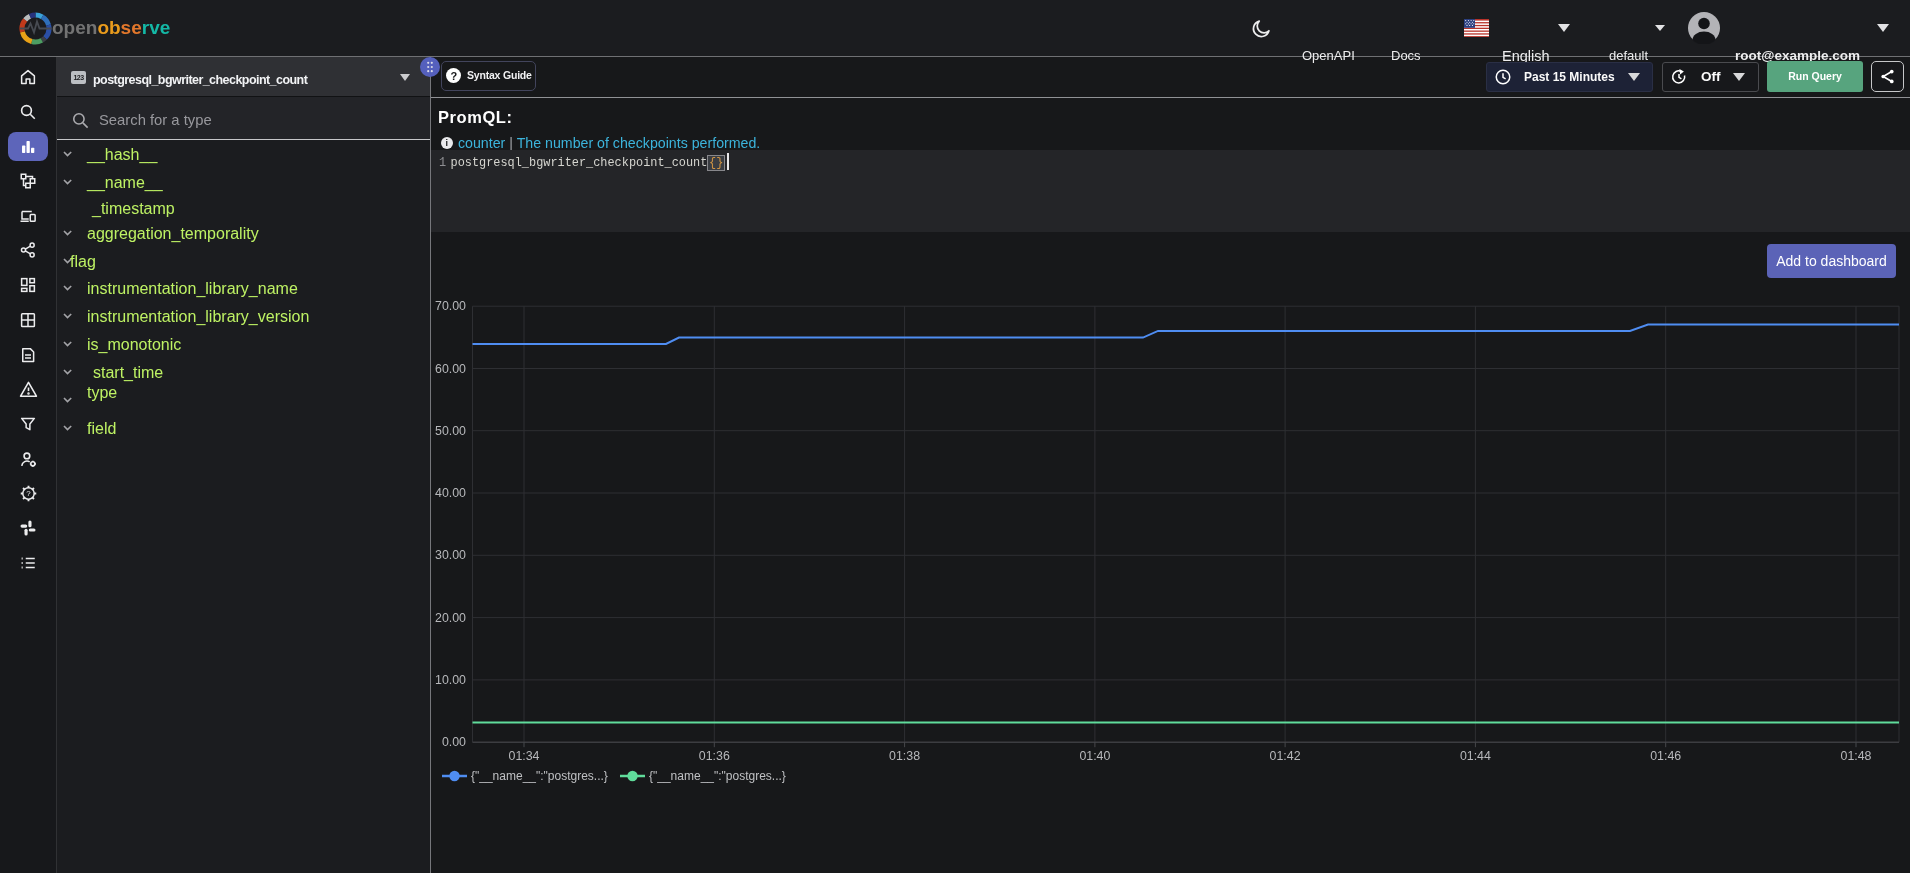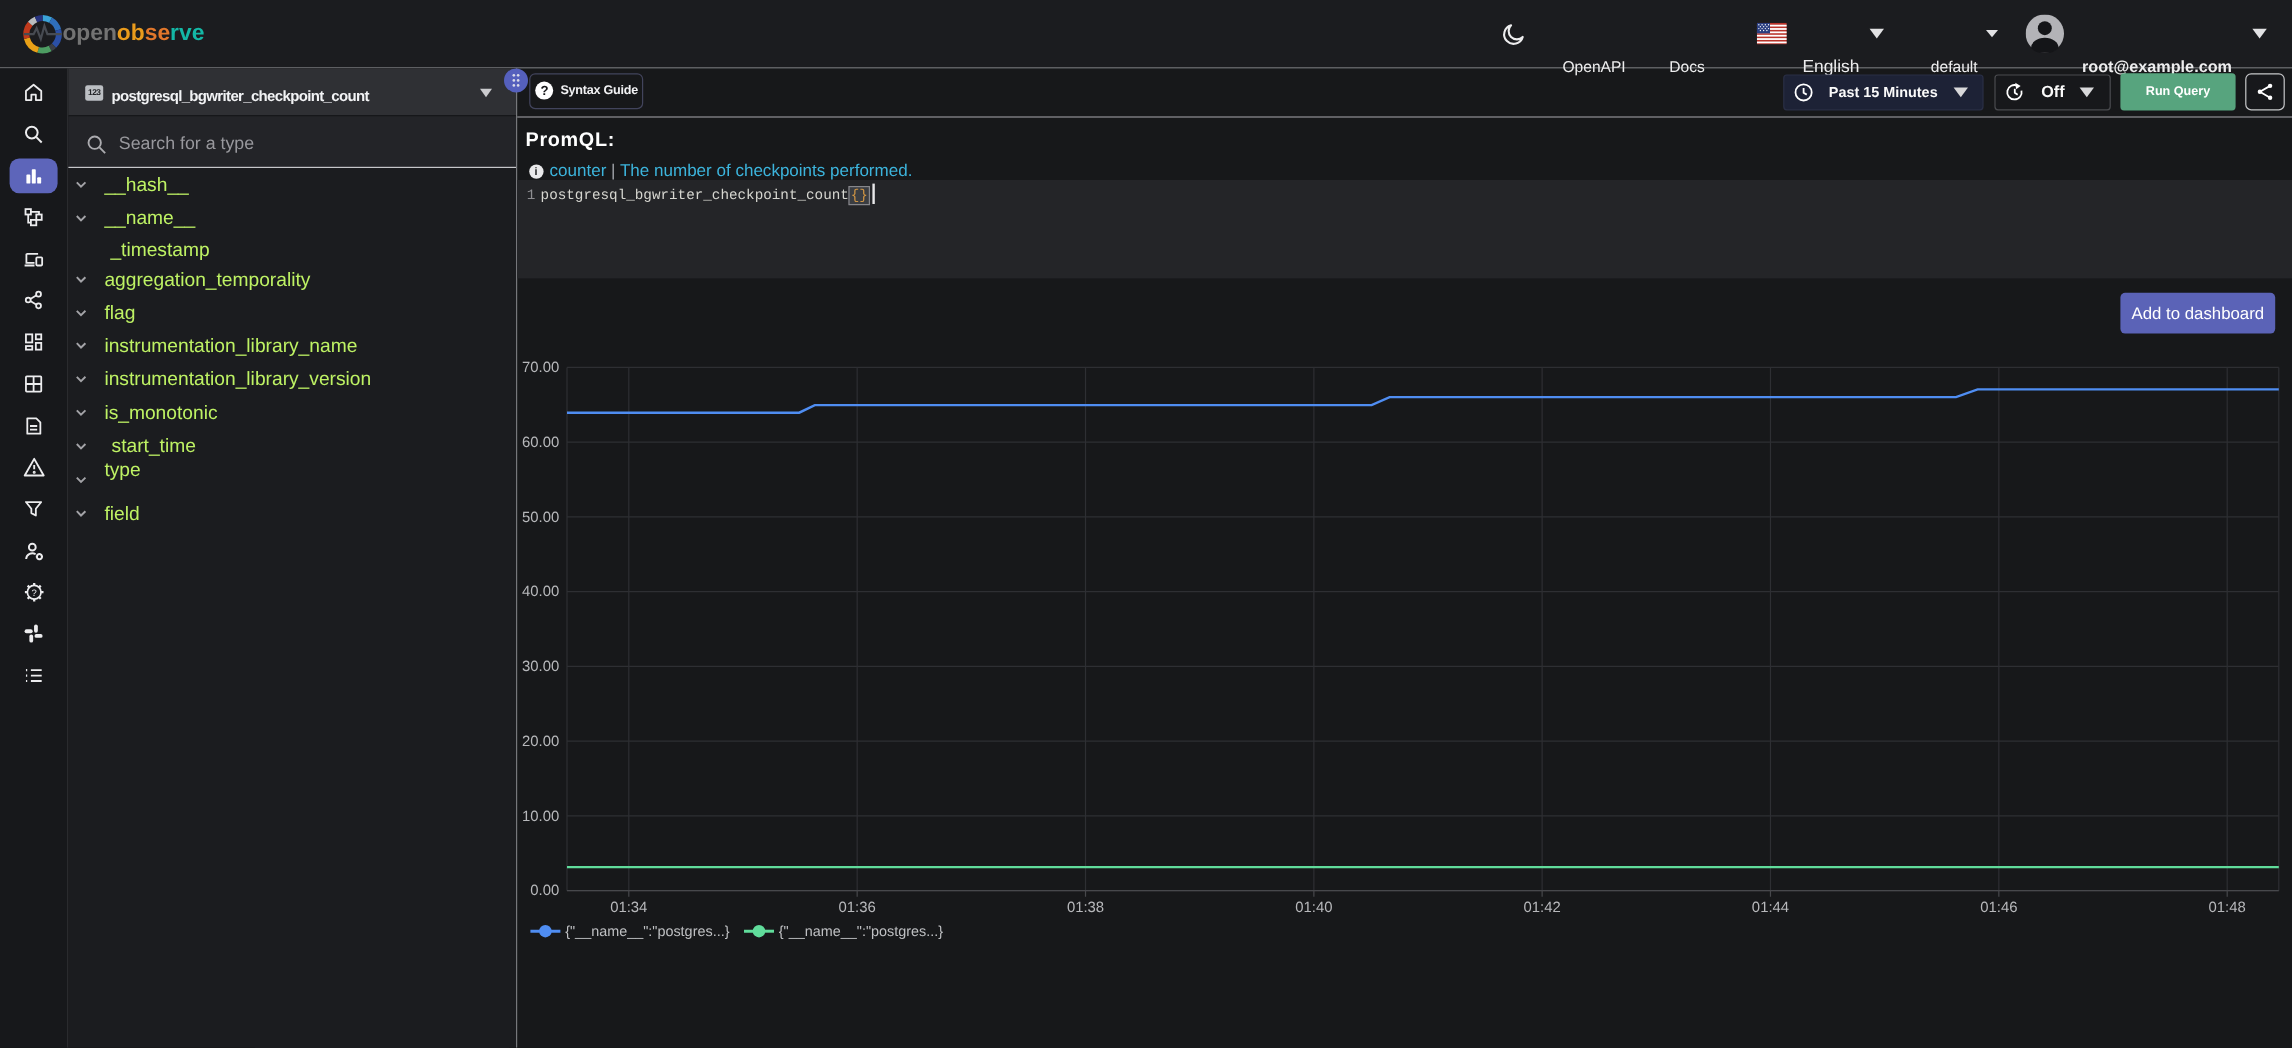--- a/index.html
+++ b/index.html
@@ -243,21 +243,21 @@
     </svg>
     <span class="fieldrow" style="left:77px;top:174px">__name__</span>
   <span class="fieldrow" style="left:82px;top:200px">_timestamp</span>
   <svg class="chev" style="left:62px;top:227px">
       <path d="M2 4 l3.5 3.6 L9.2 4" stroke="#a3a3a7" stroke-width="1.6" fill="none"></path>
     </svg>
     <span class="fieldrow" style="left:77px;top:225px">aggregation_temporality</span>
   <svg class="chev" style="left:62px;top:255px">
       <path d="M2 4 l3.5 3.6 L9.2 4" stroke="#a3a3a7" stroke-width="1.6" fill="none"></path>
     </svg>
-    <span class="fieldrow" style="left:77px;top:253px">flag</span>
+    <span class="fieldrow" style="left:60px;top:253px">flag</span>
   <svg class="chev" style="left:62px;top:282px">
       <path d="M2 4 l3.5 3.6 L9.2 4" stroke="#a3a3a7" stroke-width="1.6" fill="none"></path>
     </svg>
     <span class="fieldrow" style="left:77px;top:280px">instrumentation_library_name</span>
   <svg class="chev" style="left:62px;top:310px">
       <path d="M2 4 l3.5 3.6 L9.2 4" stroke="#a3a3a7" stroke-width="1.6" fill="none"></path>
     </svg>
     <span class="fieldrow" style="left:77px;top:308px">instrumentation_library_version</span>
   <svg class="chev" style="left:62px;top:338px">
       <path d="M2 4 l3.5 3.6 L9.2 4" stroke="#a3a3a7" stroke-width="1.6" fill="none"></path>

